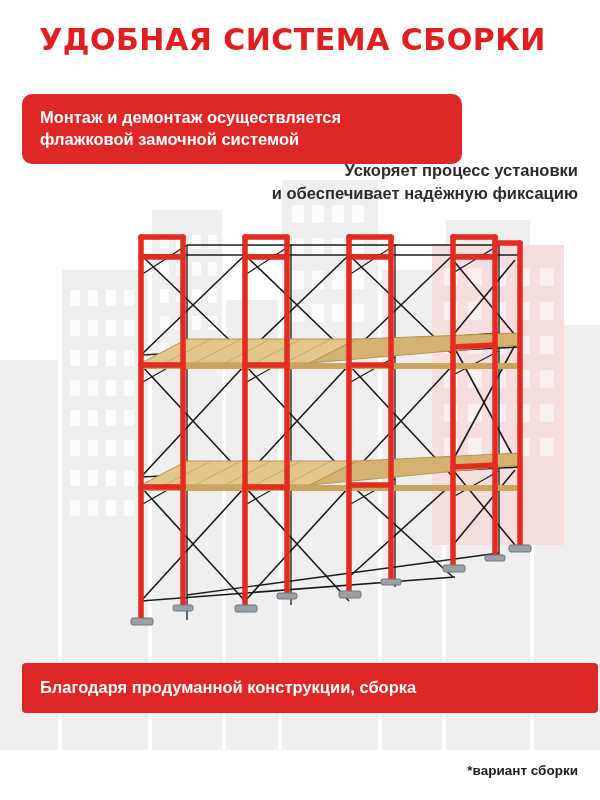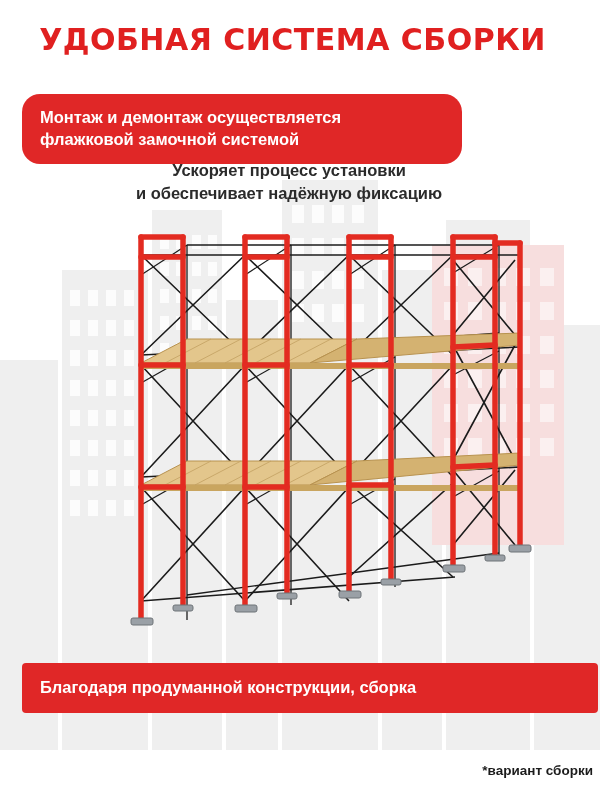--- a/index.html
+++ b/index.html
@@ -56,54 +56,54 @@
     border-radius: 12px;
     z-index: 6;
     line-height: 1.34;
   }
   .banner-top {
     left: 22px;
     top: 94px;
     width: 404px;
     padding: 12px 18px 14px 18px;
     font-size: 16.5px;
-    border-radius: 18px;
+    border-radius: 10px;
   }
   .banner-bottom {
     left: 22px;
     top: 663px;
     width: 540px;
     padding: 13px 18px 15px 18px;
     font-size: 16.5px;
     border-radius: 4px;
   }
   .banner .line {
     display: block;
     white-space: nowrap;
   }
 
   
   .subcaption {
     position: absolute;
     left: 0;
     top: 159px;
     width: 578px;
-    text-align: center;
+    text-align: right;
     color: #2b2b2b;
     font-size: 16.5px;
     font-weight: bold;
     line-height: 1.4;
     z-index: 6;
   }
   .subcaption .line { display: block; }
 
   
   .footnote {
     position: absolute;
-    right: 7px;
+    right: 22px;
     bottom: 22px;
     color: #1c1c1c;
     font-size: 13.5px;
     font-weight: bold;
     z-index: 6;
   }
 
   
   .scaffold {
     position: absolute;

